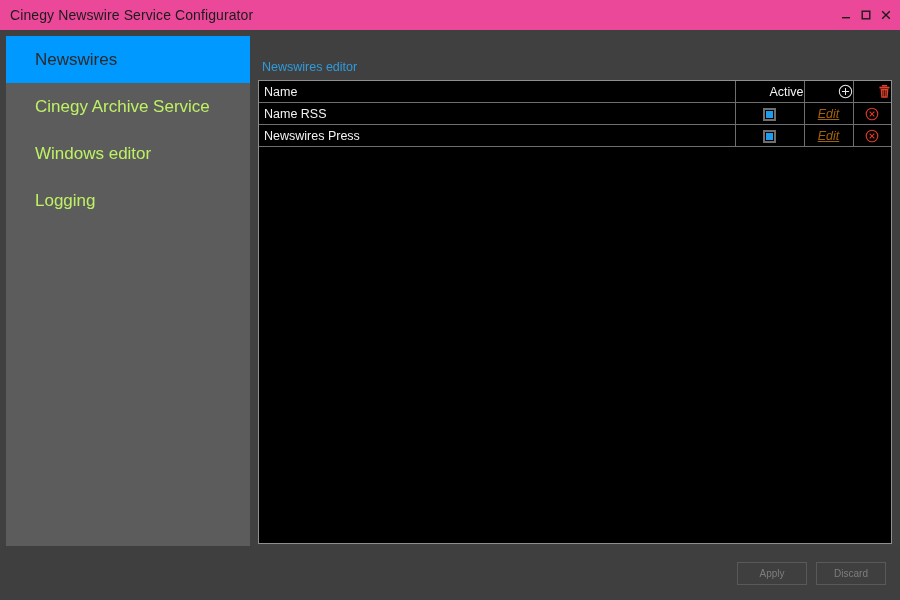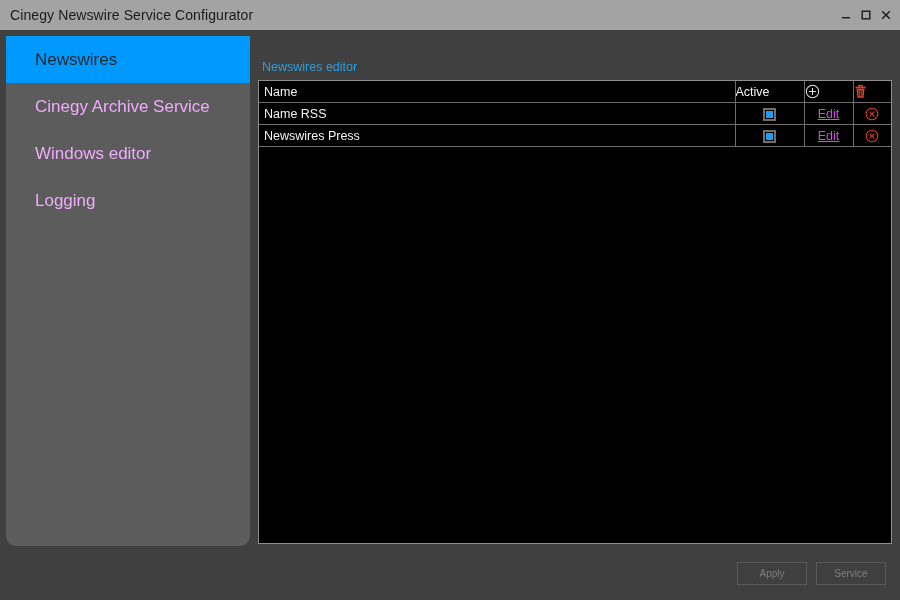--- a/index.html
+++ b/index.html
@@ -22,21 +22,21 @@
     background: #404040;
     box-sizing: border-box;
     display: flex;
     flex-direction: column;
   }
 
   
   .titlebar {
     position: relative;
     height: 30px;
-    background: #a3a3a3;
+    background: #ec4899;
     display: flex;
     align-items: center;
     flex: none;
   }
   .title-text {
     margin-left: 10px;
     font-size: 14px;
     color: #1b1b1b;
     letter-spacing: 0.1px;
     white-space: nowrap;
@@ -78,30 +78,29 @@
   }
 
   
   .sidebar {
     width: 244px;
     flex: none;
     background: #5c5c5c;
     box-sizing: border-box;
     padding-top: 0;
     position: relative;
-    border-radius: 10px;
   }
   .nav-item {
     height: 47px;
     display: flex;
     align-items: center;
     padding-left: 29px;
     box-sizing: border-box;
     font-size: 17px;
-    color: #f0abfc;
+    color: #bef264;
     white-space: nowrap;
   }
   .nav-item.selected {
     background: #0099ff;
     color: #2a2a2a;
   }
 
   
   .content {
     flex: 1 1 auto;
@@ -149,21 +148,21 @@
   table.grid td:last-child { border-right: none; }
 
   th.col-name, td.col-name { text-align: left; }
   .cell-pad { padding-left: 5px; }
 
   th.col-name {
     background: #1a1a1a;
   }
   th.col-active, th.col-add, th.col-del {
     background: #1a1a1a;
-    text-align: left;
+    text-align: right;
   }
   td.col-active, td.col-edit, td.col-del { text-align: center; }
 
   
   .chk {
     display: inline-block;
     width: 13px;
     height: 13px;
     border: 2px solid #6f6f6f;
     background: #000;
@@ -172,24 +171,25 @@
     vertical-align: middle;
   }
   .chk.checked::after {
     content: "";
     position: absolute;
     left: 1px; top: 1px; right: 1px; bottom: 1px;
     background: #1e9cf0;
   }
 
   .edit-link {
-    color: #d946ef;
+    color: #a16207;
     text-decoration: underline;
     font-size: 12.5px;
     cursor: pointer;
+    font-style: italic;
   }
 
   .icon-add svg, .icon-trash svg, .icon-del svg { display: inline-block; vertical-align: middle; }
 
   
   .footer {
     height: 54px;
     flex: none;
     background: #3f3f3f;
     display: flex;
@@ -336,16 +336,16 @@
               </td>
             </tr>
           </tbody>
         </table>
       </div>
     </div>
   </div>
 
   <div class="footer">
     <div class="btn">Apply</div>
-    <div class="btn">Service</div>
+    <div class="btn">Discard</div>
   </div>
 
 </div>
 
 </body></html>

